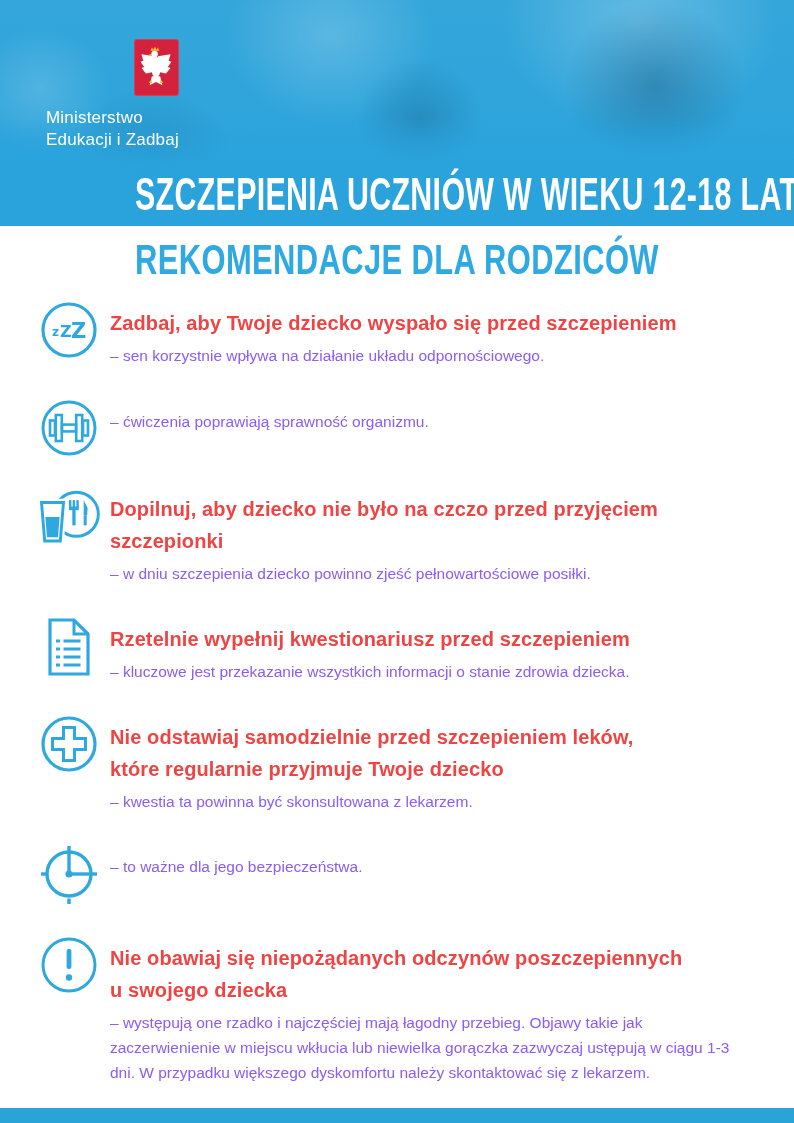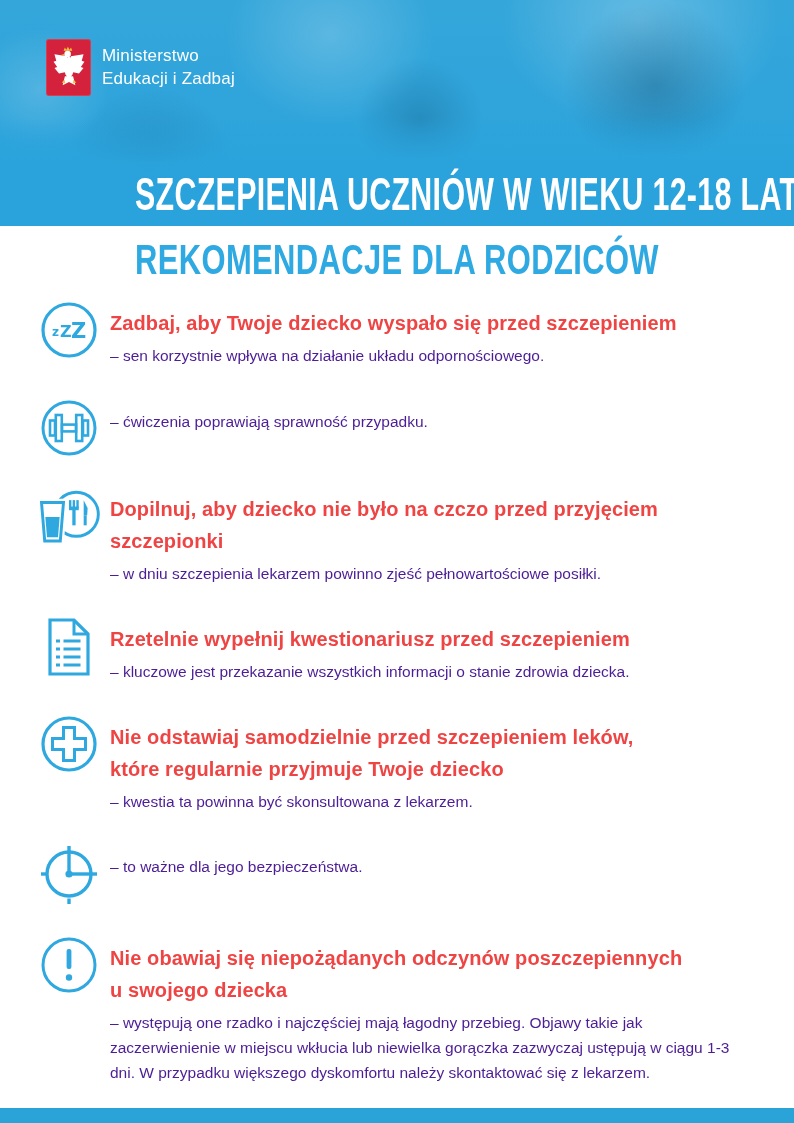--- a/index.html
+++ b/index.html
@@ -19,21 +19,21 @@
       radial-gradient(130px 120px at 655px 85px,  rgba(16,77,115,.38), transparent 70%),
       radial-gradient(200px 160px at 640px 20px,  rgba(255,255,255,.24), transparent 70%),
       radial-gradient(90px 90px   at 420px 120px, rgba(16,77,115,.28), transparent 70%),
       radial-gradient(150px 130px at 330px 35px,  rgba(255,255,255,.20), transparent 70%),
       radial-gradient(120px 110px at 150px 165px, rgba(16,77,115,.26), transparent 70%),
       radial-gradient(100px 90px  at 40px 90px,   rgba(255,255,255,.16), transparent 70%),
       linear-gradient(180deg,#34a6da,#2aa3dc);
   }
   .logo-row{
     position:absolute;left:46px;top:39px;
-    display:flex;align-items:center;gap:11px;
+    display:flex;align-items:flex-end;gap:11px;flex-direction:column;
   }
   .shield{
     width:45px;height:57px;
     background:#d4213c;border-radius:3px;
     display:flex;align-items:center;justify-content:center;
     box-shadow:0 0 0 1px rgba(255,255,255,.12) inset;
   }
   .logo-text{color:#ffffff;font-size:17px;line-height:1.32;letter-spacing:.2px;}
   .hero-title{
     position:absolute;left:0;right:0;bottom:6px;margin:0;
@@ -59,21 +59,21 @@
     align-items:start;margin-bottom:30px;
   }
   .icon-cell{display:flex;justify-content:center;overflow:visible;}
   .text-cell{padding-top:6px;}
   .heading{
     margin:0;color:#ef4444;
     font-size:20px;font-weight:bold;line-height:1.6;
     white-space:pre-line;letter-spacing:.1px;
   }
   .note{
-    margin:5px 0 0 0;color:#4c1d95;
+    margin:5px 0 0 0;color:#8b5cf6;
     font-size:15.5px;line-height:1.6;max-width:672px;
   }
   
   .footer-bar{
     position:absolute;left:0;right:0;bottom:0;height:15px;
     background:#2aa3d8;
   }
   svg{display:block;}
   .ic{stroke:#2fa8e0;fill:none;}
   .icf{fill:#2fa8e0;stroke:none;}
@@ -130,21 +130,21 @@
         <svg width="58" height="58" viewBox="0 0 58 58">
           <circle class="ic" cx="29" cy="29" r="26" stroke-width="3"></circle>
           <rect class="ic" x="10" y="21.5" width="5" height="15" stroke-width="2.6"></rect>
           <rect class="ic" x="15.8" y="16" width="6" height="26" stroke-width="2.6"></rect>
           <rect class="ic" x="36.2" y="16" width="6" height="26" stroke-width="2.6"></rect>
           <rect class="ic" x="43" y="21.5" width="5" height="15" stroke-width="2.6"></rect>
           <rect class="ic" x="22" y="25.6" width="14" height="6.8" stroke-width="2.6"></rect>
         </svg>
       </div>
       <div class="text-cell">
-        <p class="note">– ćwiczenia poprawiają sprawność przypadku.</p>
+        <p class="note">– ćwiczenia poprawiają sprawność organizmu.</p>
       </div>
     </section>
 
     <section class="row">
       <div class="icon-cell">
         <svg width="72" height="62" viewBox="0 0 72 62">
           <circle class="ic" cx="44" cy="27" r="24" stroke-width="3.2"></circle>
           <rect class="icf" x="36" y="11.5" width="2.6" height="9"></rect>
           <rect class="icf" x="40" y="11.5" width="2.6" height="9"></rect>
           <rect class="icf" x="44" y="11.5" width="2.6" height="9"></rect>
@@ -152,21 +152,21 @@
           <rect class="icf" x="39.6" y="21" width="3.6" height="18"></rect>
           <polygon class="icf" points="52,11.5 56.3,20 55.8,28 52,28"></polygon>
           <rect class="icf" x="52" y="28" width="3.3" height="11"></rect>
           <polygon points="6,14 30,14 26.5,56 9.5,56" fill="#ffffff" stroke="#ffffff" stroke-width="8" stroke-linejoin="round"></polygon>
           <polygon class="ic" points="6,14 30,14 26.5,56 9.5,56" stroke-width="3.2"></polygon>
           <polygon class="icf" points="10.2,30 25.8,30 24,52 12,52"></polygon>
         </svg>
       </div>
       <div class="text-cell">
         <h3 class="heading">Dopilnuj, aby dziecko nie było na czczo przed przyjęciem szczepionki</h3>
-        <p class="note">– w dniu szczepienia lekarzem powinno zjeść pełnowartościowe posiłki.</p>
+        <p class="note">– w dniu szczepienia dziecko powinno zjeść pełnowartościowe posiłki.</p>
       </div>
     </section>
 
     <section class="row">
       <div class="icon-cell">
         <svg width="48" height="60" viewBox="0 0 48 60">
           <path class="ic" stroke-width="3.2" d="M5,3 H29 L43,17 V57 H5 Z"></path>
           <path class="ic" stroke-width="3" d="M29,3 V17 H43"></path>
           <rect class="icf" x="11" y="22.5" width="4" height="3"></rect>
             <rect class="icf" x="18.5" y="22.5" width="17" height="3"></rect>

